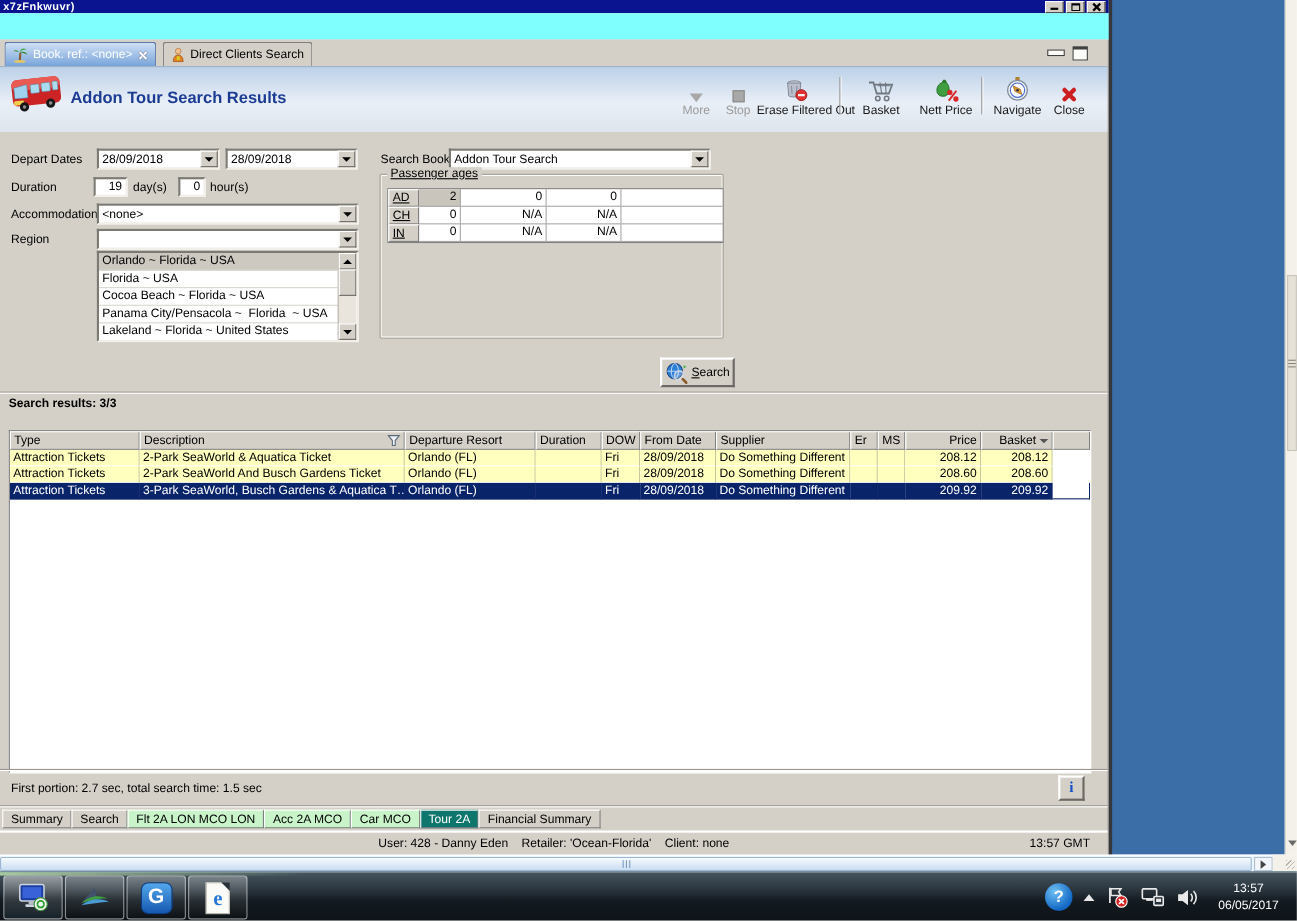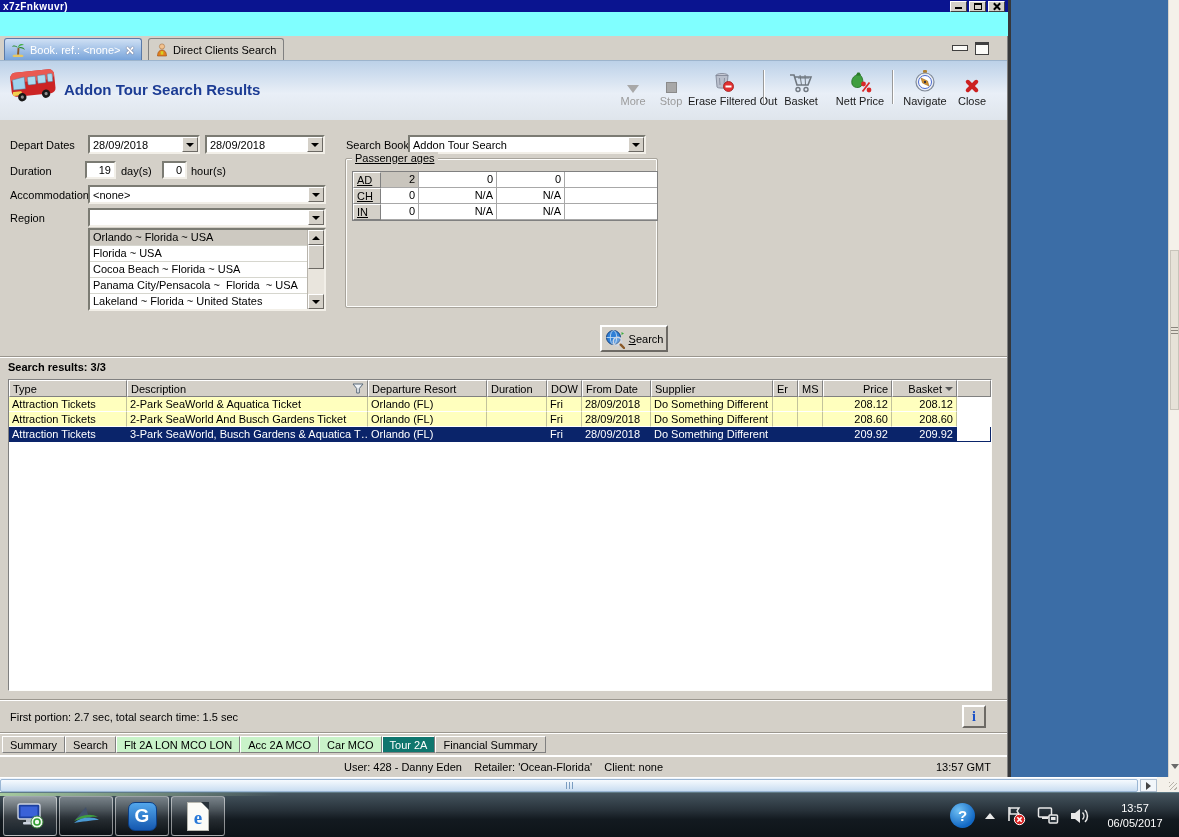--- a/index.html
+++ b/index.html
@@ -96,21 +96,21 @@
   
   #searchbtn { position:absolute; left:600px; top:289px; width:68px; height:27px; background:#d4d0c8;
                border:2px solid; border-color:#fff #6d6a65 #6d6a65 #fff; display:flex; align-items:center;
                justify-content:center; gap:4px; }
   .ul-first::first-letter { text-decoration:underline; }
 
   .hgroove { position:absolute; left:0; width:100%; height:2px; border-top:1px solid #9a968e; border-bottom:1px solid #fff; }
 
   
   #res-label { position:absolute; left:8px; top:325px; font-weight:bold; }
-  #restbl { position:absolute; left:8px; top:343px; width:984px; height:312px; background:#fff;
+  #restbl { position:absolute; left:8px; top:355px; width:984px; height:312px; background:#fff;
             border:1px solid; border-color:#808080 #fdfdfb #fdfdfb #808080; overflow:hidden; }
   .rrow { display:flex; height:15px; }
   .rrow.hd { height:17px; }
   .rc { padding:1px 3px; white-space:nowrap; overflow:hidden; }
   .rch { background:#d4d0c8; border:1px solid; border-color:#fff #808080 #808080 #fff; display:flex; align-items:center; }
   .c0{width:118px}.c1{width:241px}.c2{width:119px}.c3{width:60px}.c4{width:35px}.c5{width:69px}
   .c6{width:122px}.c7{width:25px}.c8{width:25px}.c9{width:69px;text-align:right}.c10{width:65px;text-align:right}
   .c11{flex:1}
   .rrow.yel .rc { background:#ffffbe; border-right:1px solid #c3c39c; border-bottom:1px solid #fff; }
   .rrow.yel .c11 { background:#fff; border-right:none; }

